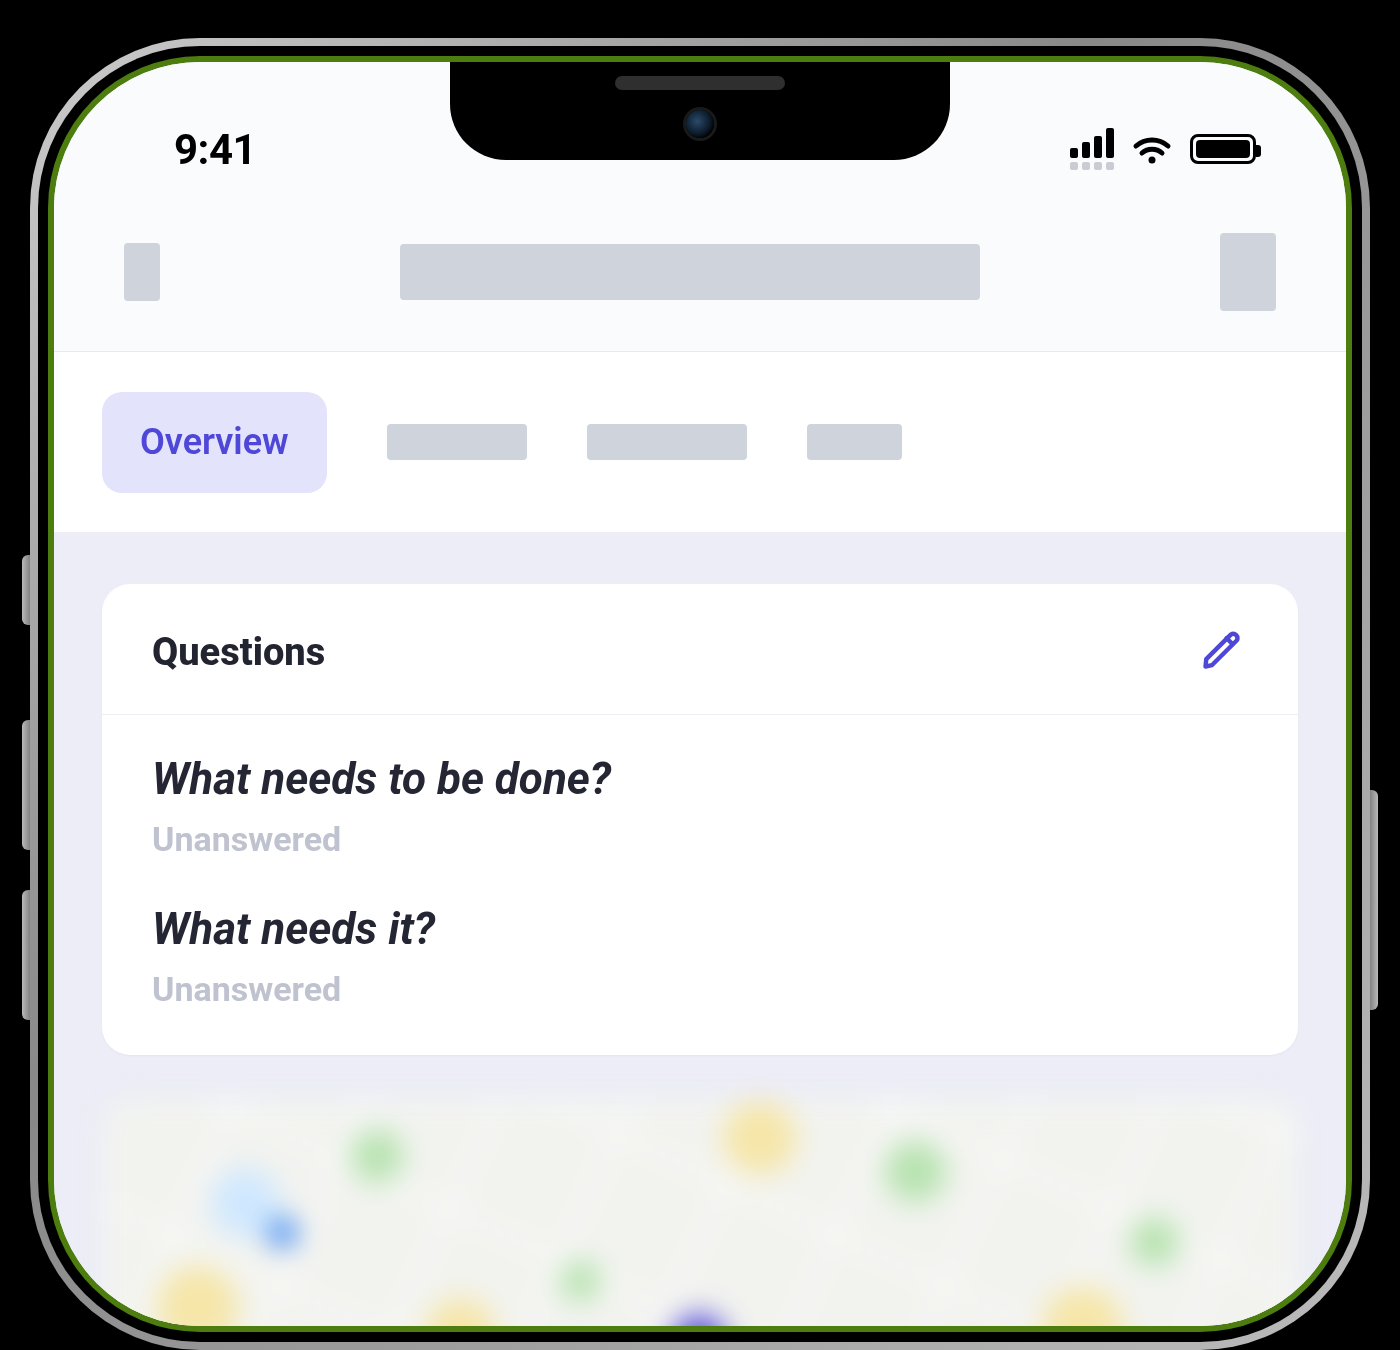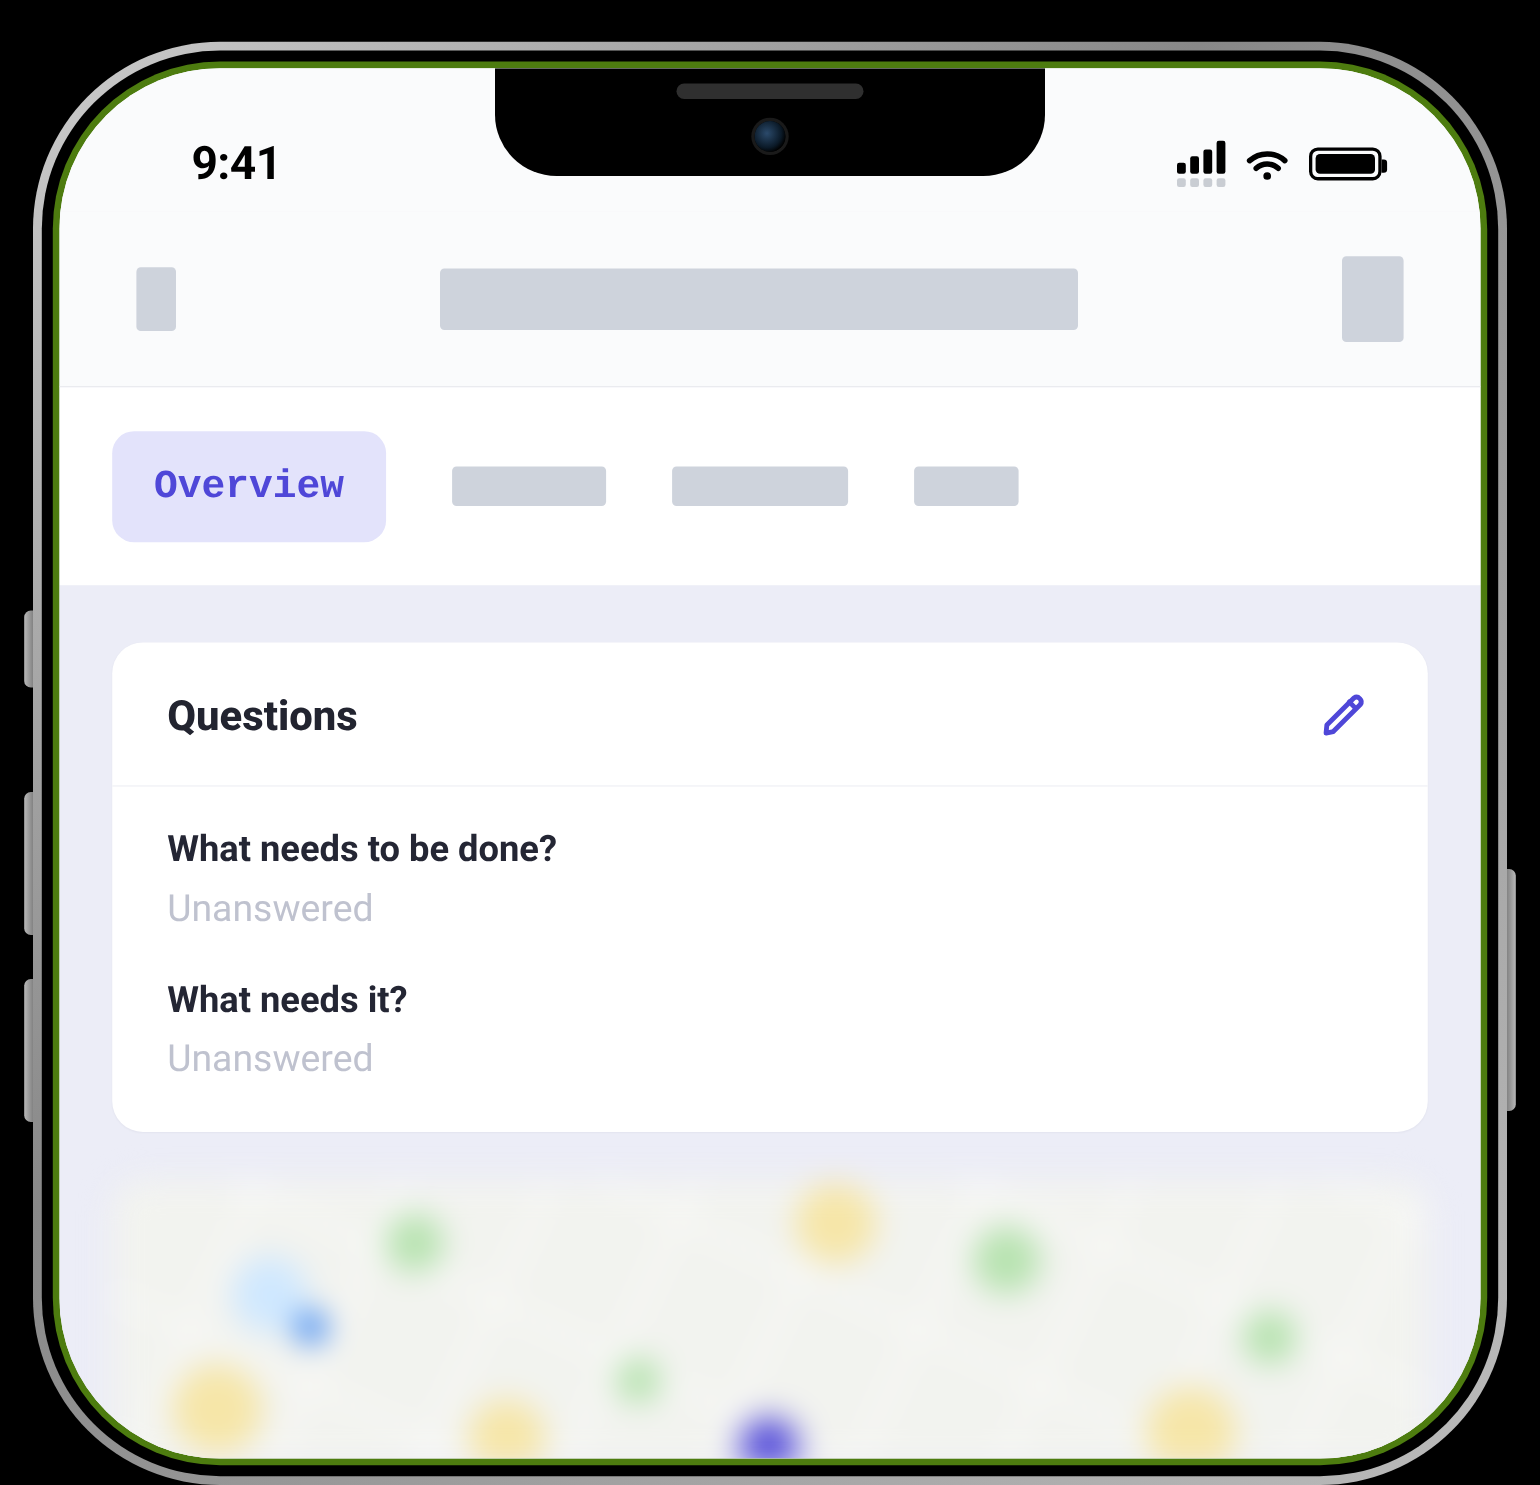--- a/index.html
+++ b/index.html
@@ -154,21 +154,20 @@
   }
   .tab {
     height:101px;
     border-radius:20px;
     display:flex;
     align-items:center;
     justify-content:flex-start;
     padding:0 38px;
     font-size:36px;
     font-weight:600;
-    font-family:Liberation Mono, monospace;
   }
   .tab.active {
     background:#e3e3fb;
     color:#4f47d8;
   }
   .tab-sk { height:36px; background:#ced3dc; border-radius:4px;}
   .tab-sk.s1{width:140px}.tab-sk.s2{width:160px}.tab-sk.s3{width:95px}
 
   
   .content {
@@ -201,28 +200,29 @@
   .pencil-btn{
     width:52px;height:52px;
     color:#4f47d8;
     cursor:pointer;
     display:flex;align-items:center;justify-content:center;
   }
   .pencil-btn svg{width:44px;height:44px;stroke:#4f47d8;stroke-width:2.4;fill:none;stroke-linecap:round;stroke-linejoin:round;}
 
   .q-list{ padding:38px 50px 46px; display:flex; flex-direction:column; gap:44px;}
   .q-item .q-text{
-    font-size:33px;
+    font-size:44px;
     font-weight:700;
     color:#242634;
     margin-bottom:14px;
+    font-style:italic;
   }
   .q-item .q-ans{
     font-size:34px;
-    font-weight:400;
+    font-weight:700;
     color:#bfc2cf;
   }
 
   
   .map-card{
     margin-top:44px;
     height:260px;
     border-radius:28px;
     overflow:hidden;
     filter:blur(14px);

